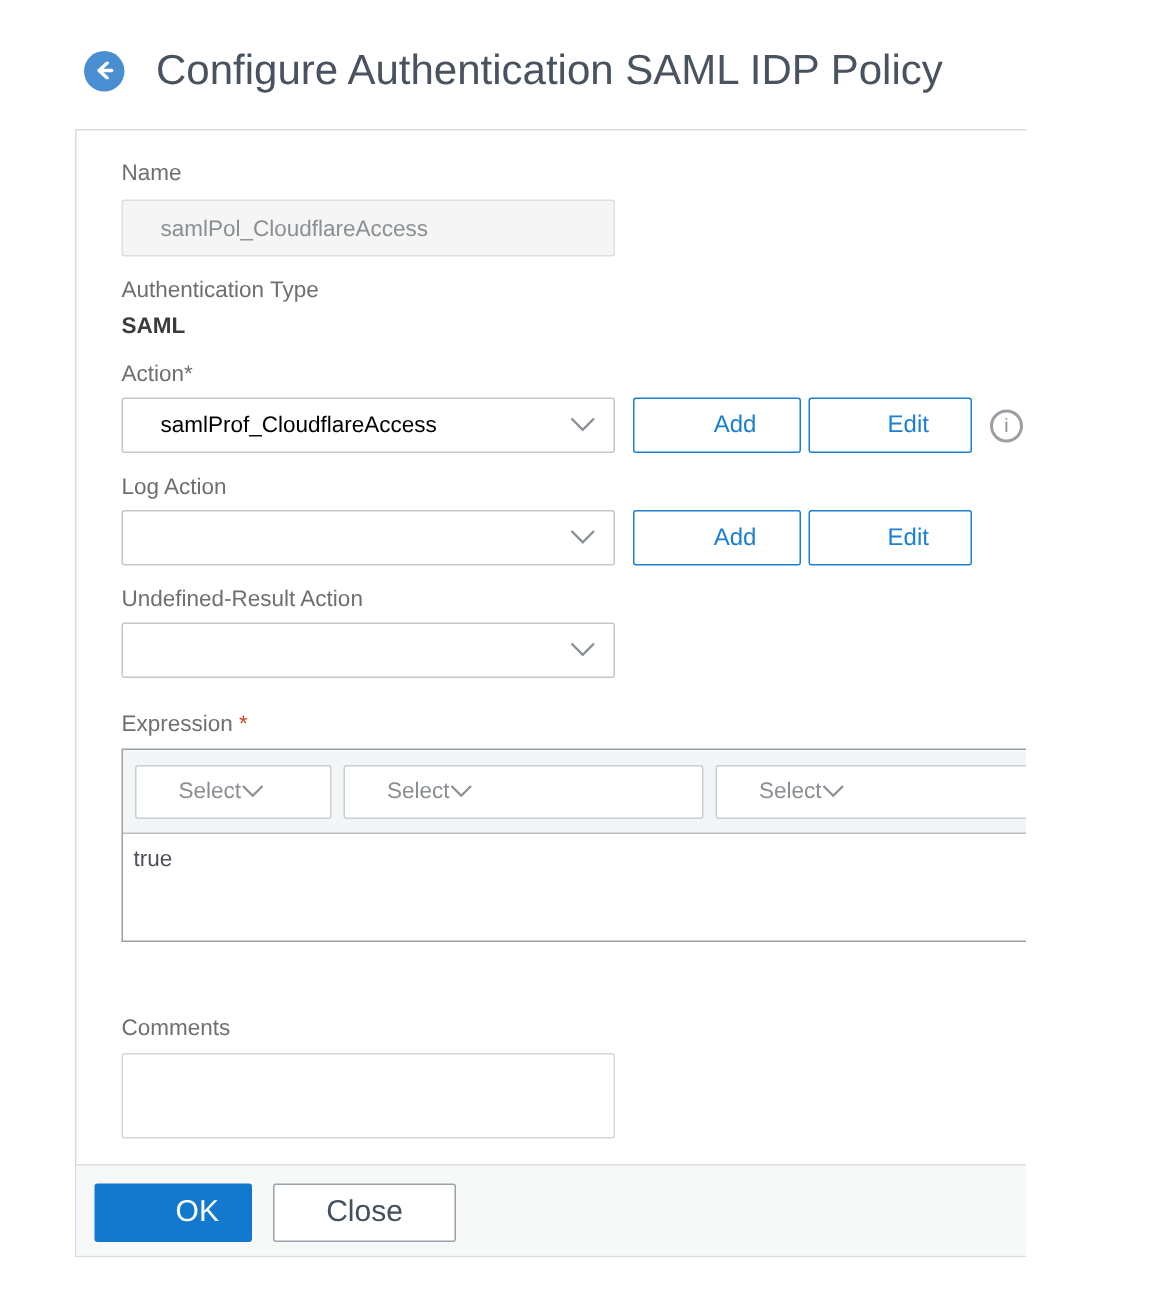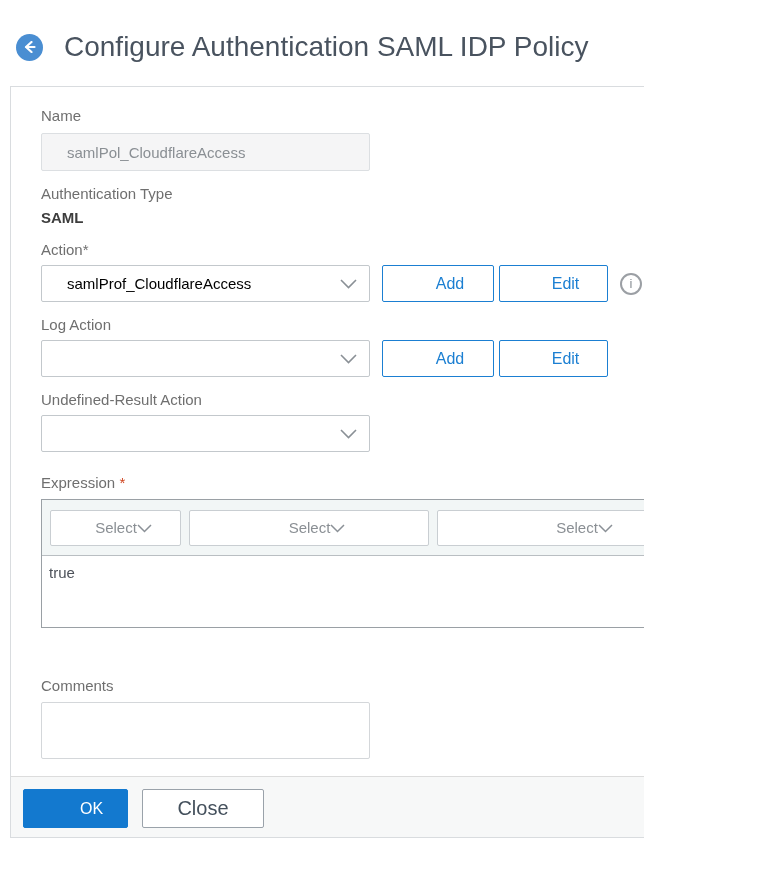--- a/index.html
+++ b/index.html
@@ -1,18 +1,18 @@
 <!DOCTYPE html>
 <html><head>
 <meta charset="utf-8">
 <style>
   * { box-sizing: border-box; margin: 0; padding: 0; }
   html, body { width: 777px; height: 877px; background: #ffffff; overflow: hidden; }
   body { font-family: "Liberation Sans", sans-serif; }
-  .page { position: relative; width: 644px; height: 877px; overflow: hidden; }
+  .page { position: relative; width: 644px; height: 877px; overflow: hidden; margin-left: 40px; }
 
   
   .header { display: flex; align-items: center; gap: 21px; padding: 30px 0 0 16px; }
   .back-btn { width: 27px; height: 27px; border-radius: 50%; background: #4a8ed2; border: none;
               display: flex; align-items: center; justify-content: center; cursor: pointer; flex: 0 0 auto; }
   .page-title { font-size: 28px; font-weight: 400; color: #49535f; line-height: 34px; white-space: nowrap; }
 
   
   .panel { position: absolute; left: 10px; top: 86px; width: 920px; height: 752px;
            background: #ffffff; border: 1px solid #d9dcdf; }
@@ -47,38 +47,38 @@
   .mt15 { margin-top: 15px; }
   .mt16 { margin-top: 16px; }
   .mt23 { margin-top: 23px; }
   .mt50 { margin-top: 50px; }
 
   
   .expr-box { width: 870px; margin-top: 8px; border: 1px solid #9aa0a5; background: #ffffff; }
   .expr-toolbar { height: 56px; background: #f2f6f6; border-bottom: 1px solid #b9bec2;
                   display: flex; align-items: center; padding-left: 8px; gap: 8px; }
   .expr-select { height: 36px; background: #ffffff; border: 1px solid #c9ced2; border-radius: 2px;
-                 display: flex; align-items: center; justify-content: center;
+                 display: flex; align-items: center; justify-content: flex-start;
                  padding: 0 12px 0 28px; font-size: 15px; color: #8a8f94; cursor: pointer; }
   .expr-s1 { width: 131px; }
   .expr-s2 { width: 240px; }
   .expr-s3 { width: 279px; }
   .expr-text { height: 71px; padding: 8px 10px 0 7px; font-size: 15px; color: #4d525a;
                line-height: 18px; cursor: text; white-space: pre-wrap; }
 
   .textarea { display: block; width: 329px; height: 57px; margin-top: 8px; background: #ffffff;
               border: 1px solid #d4d7da; border-radius: 2px; resize: none;
               font-family: "Liberation Sans", sans-serif; font-size: 15px; color: #4d525a; padding: 6px 8px; }
 
   
   .footer { position: absolute; left: 0; right: 0; bottom: 0; height: 61px;
             background: #f7f8f8; border-top: 1px solid #dcdcdc;
             display: flex; align-items: flex-start; padding: 12px 0 0 12px; gap: 14px; }
   .btn-primary { width: 105px; height: 39px; background: #1379cf; border: 1px solid #1379cf;
-                 border-radius: 2px; color: #ffffff; font-size: 16px; cursor: pointer;
+                 border-radius: 2px; color: #ffffff; font-size: 20px; cursor: pointer;
                  font-family: "Liberation Sans", sans-serif; padding-left: 32px; }
   .btn-secondary { width: 122px; height: 39px; background: #ffffff; border: 1px solid #9aa2aa;
                    border-radius: 2px; color: #44505c; font-size: 20px; cursor: pointer;
                    font-family: "Liberation Sans", sans-serif; }
 </style>
 </head>
 <body>
 
 <div class="page">
 

